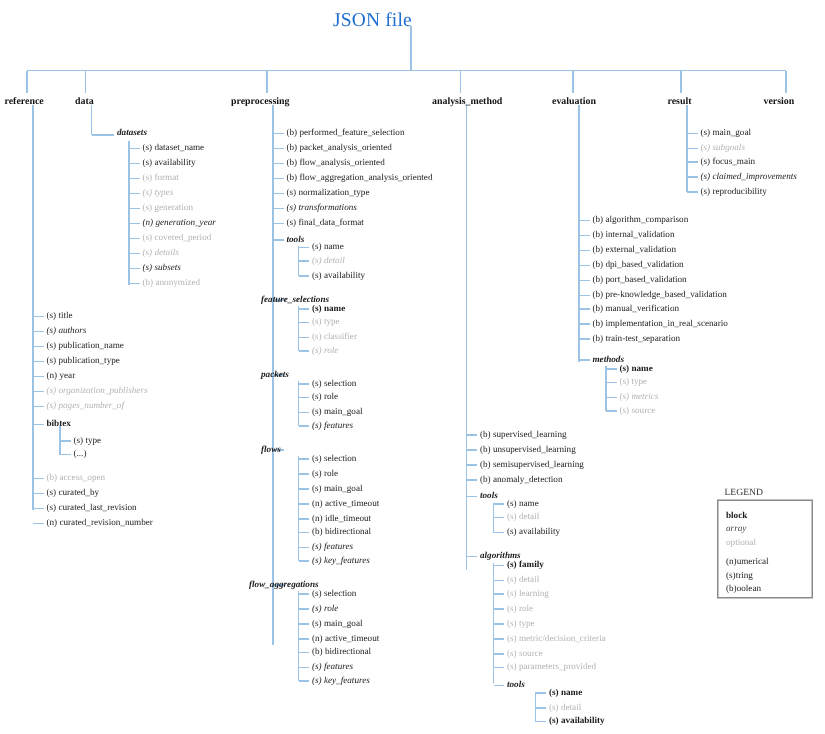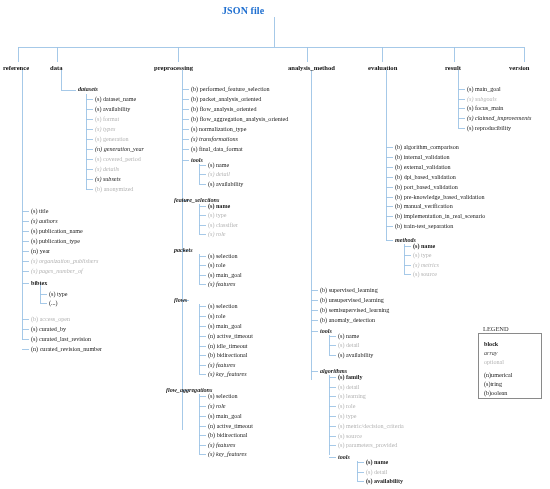--- a/index.html
+++ b/index.html
@@ -13,22 +13,22 @@
     overflow:hidden;
   }
   #canvas{position:absolute;left:0;top:0;width:550px;height:489px;}
   svg.lines{position:absolute;left:0;top:0;width:550px;height:489px;pointer-events:none;}
 
   .node{position:absolute;white-space:nowrap;line-height:1;}
 
   
   .root-title{
     color:#1f6fd0;
-    font-weight:bold;
-    font-size:10px;
+    font-weight:normal;
+    font-size:13px;
     letter-spacing:.1px;
   }
   
   .blk1{font-weight:bold;font-size:6.6px;color:#111;}
   
   .bold{font-weight:bold;}
   
   .arr{font-style:italic;font-weight:bold;}
   
   .fld{font-weight:normal;}

